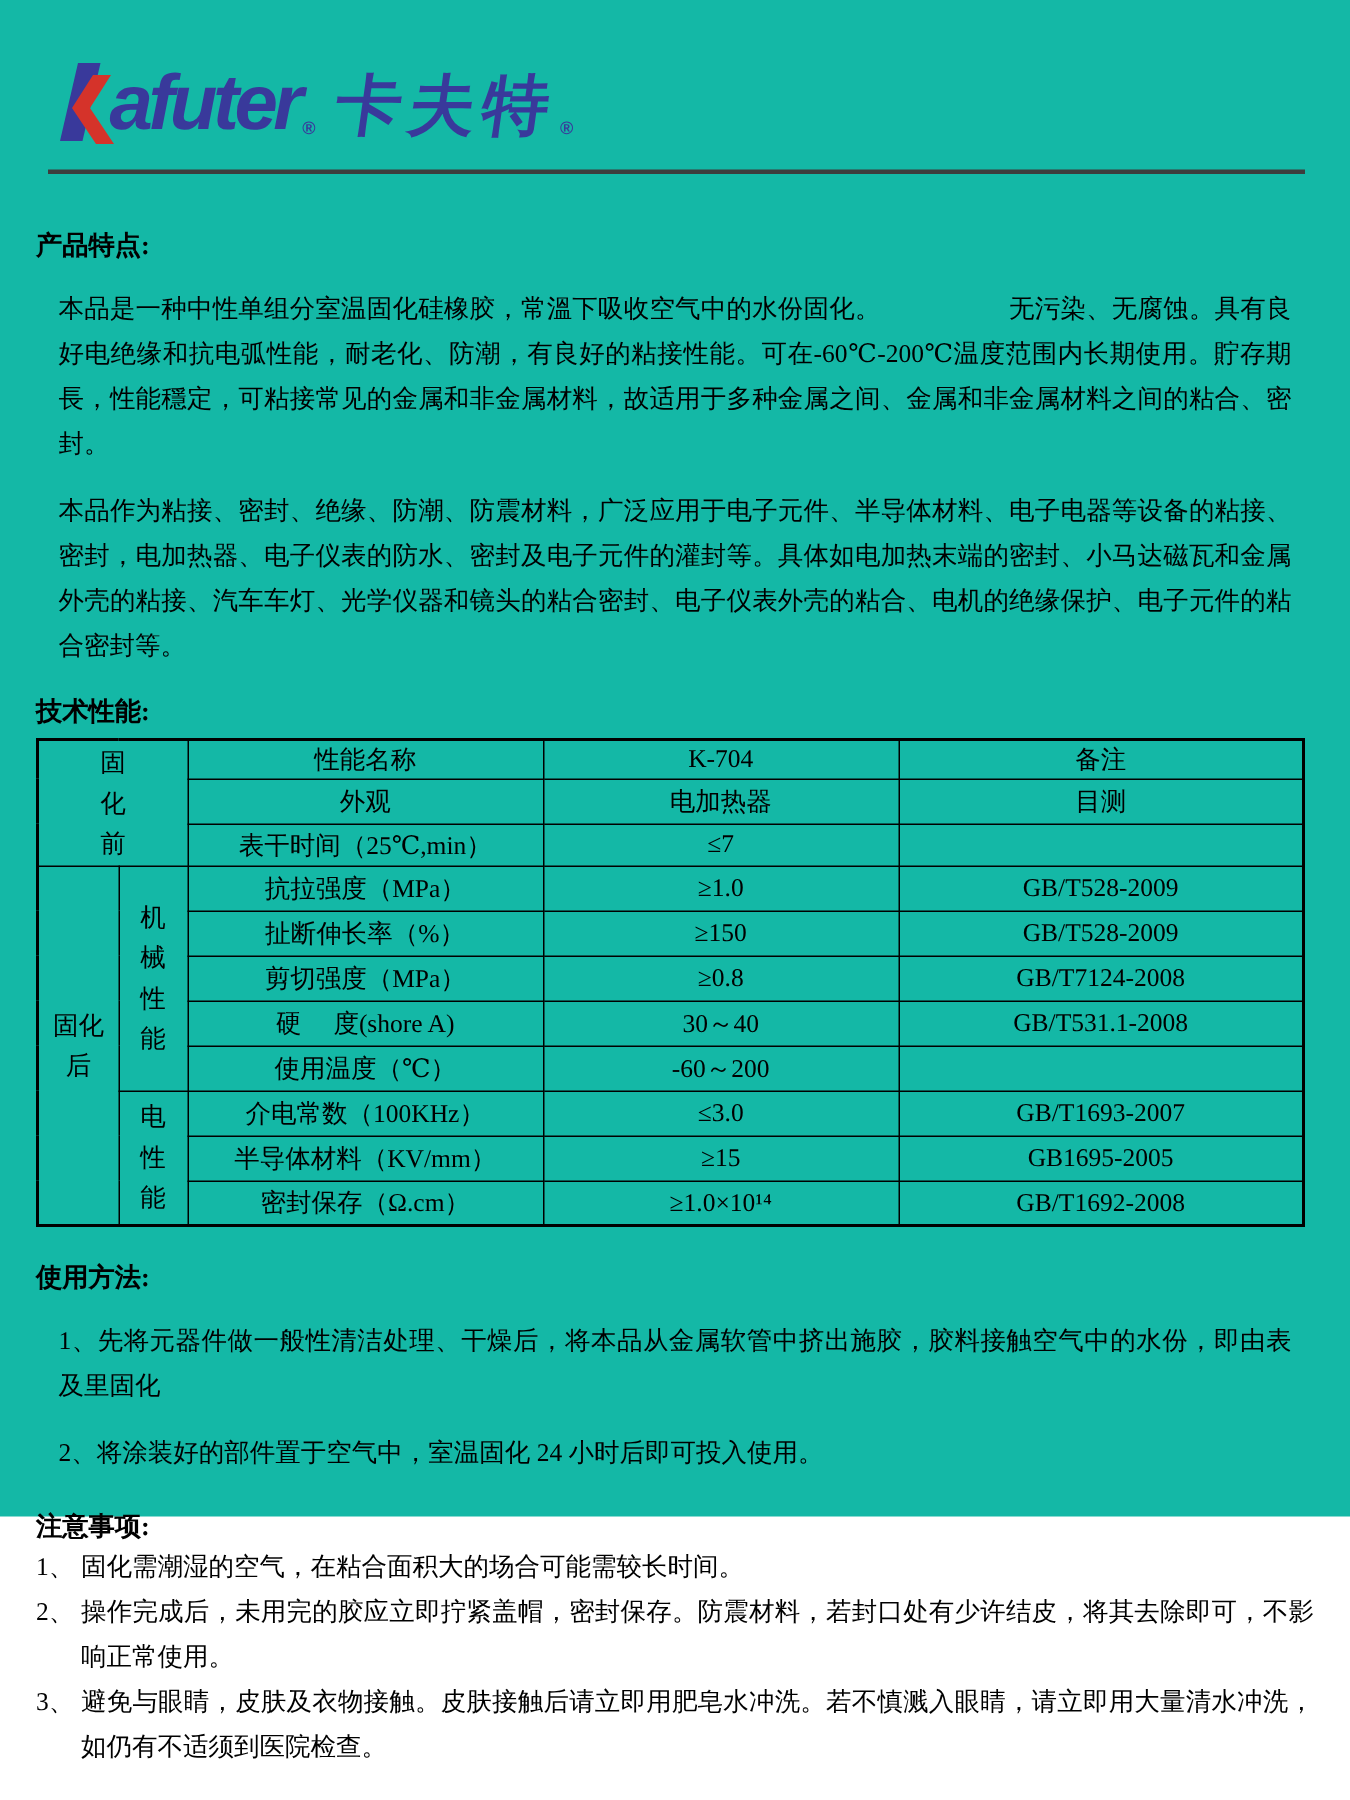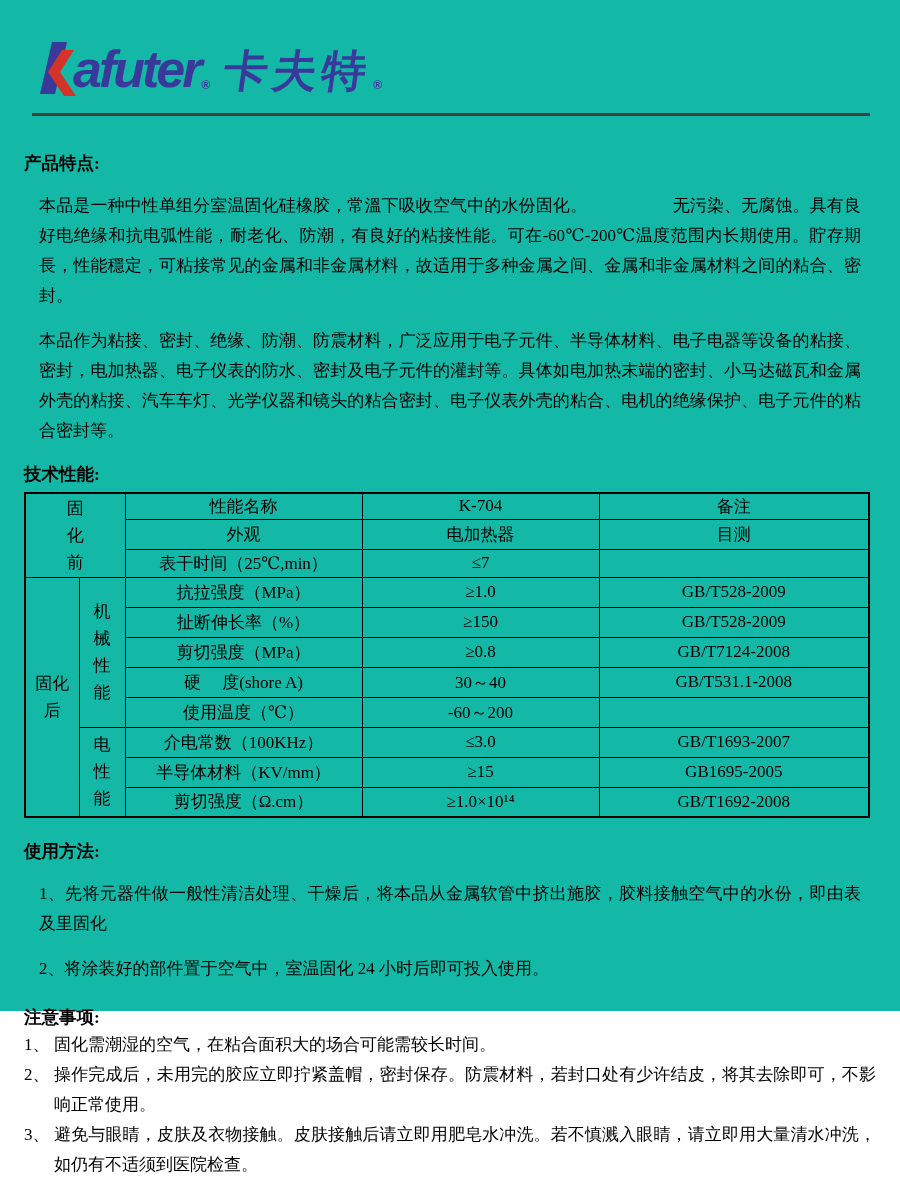--- a/index.html
+++ b/index.html
@@ -135,21 +135,21 @@
         <td>介电常数（100KHz）</td>
         <td>≤3.0</td>
         <td>GB/T1693-2007</td>
       </tr>
       <tr class="r30">
         <td>半导体材料（KV/mm）</td>
         <td>≥15</td>
         <td>GB1695-2005</td>
       </tr>
       <tr class="r30">
-        <td>剪切强度（Ω.cm）</td>
+        <td>密封保存（Ω.cm）</td>
         <td>≥1.0×10¹⁴</td>
         <td>GB/T1692-2008</td>
       </tr>
     </tbody>
       </table>
 
     <div class="h" style="margin-top:20px">使用方法:</div>
     <p class="body">1、先将元器件做一般性清洁处理、干燥后，将本品从金属软管中挤出施胶，胶料接触空气中的水份，即由表及里固化</p>
     <p class="body">2、将涂装好的部件置于空气中，室温固化 24 小时后即可投入使用。</p>
 

